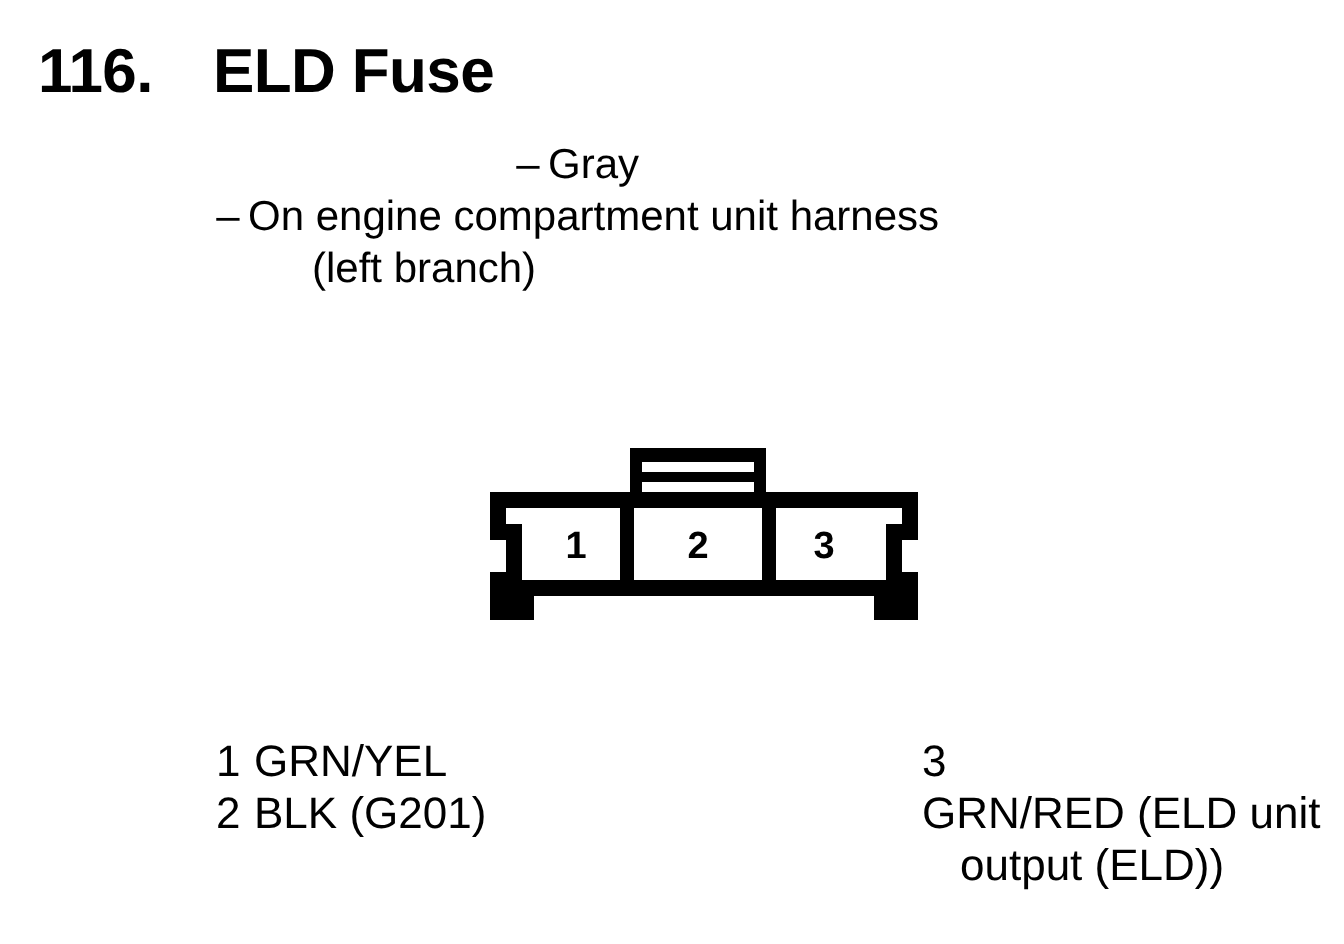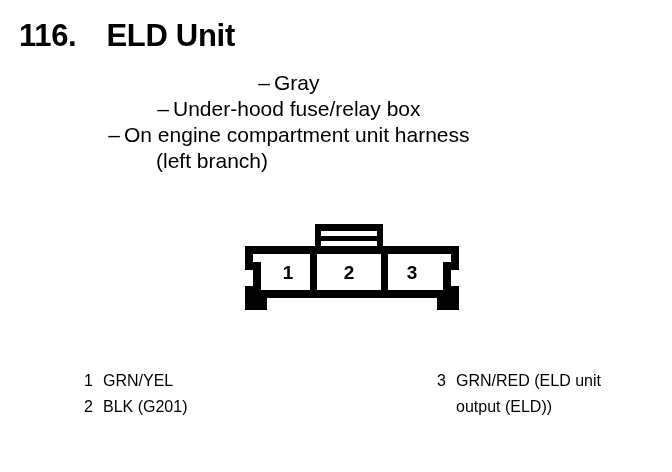--- a/index.html
+++ b/index.html
@@ -66,53 +66,51 @@
     font-family: "Liberation Sans", sans-serif;
     font-size: 19px;
     font-weight: bold;
     fill: #000000;
   }
 
   
   .legend {
     position: absolute;
     top: 368px;
-    font-size: 16px;
+    font-size: 22px;
     line-height: 26px;
+    margin-left: 24px;
   }
   .legend-left  { left: 84px; }
   .legend-right { left: 437px; }
   .legend-entry { display: block; margin-bottom: 0; }
   .legend-entry .pin {
     display: inline-block;
     width: 19px;
   }
   .legend-line2 {
     display: block;
     padding-left: 19px;
     white-space: nowrap;
   }
   .legend-entry .txt { white-space: nowrap; }
 </style>
 </head>
 <body>
 
 <div class="page-title">
-  <span class="title-num">116.</span><span class="title-text">ELD Unit</span>
+  <span class="title-num">116.</span><span class="title-text">ELD Fuse</span>
 </div>
 
 <div class="desc-list">
 
   <span class="desc-item">
     <span class="dash">–</span><span>Gray</span>
   </span>
 
-  <span class="desc-item">
-    <span class="dash">–</span><span>Under-hood fuse/relay box</span>
-  </span>
 
   <span class="desc-item">
     <span class="dash">–</span><span>On engine compartment unit harness</span>
   </span>
   <span class="desc-sub">(left branch)</span>
 
 </div>
 
 <div class="connector">
   <svg width="240" height="100" viewBox="0 0 240 100" xmlns="http://www.w3.org/2000/svg">

